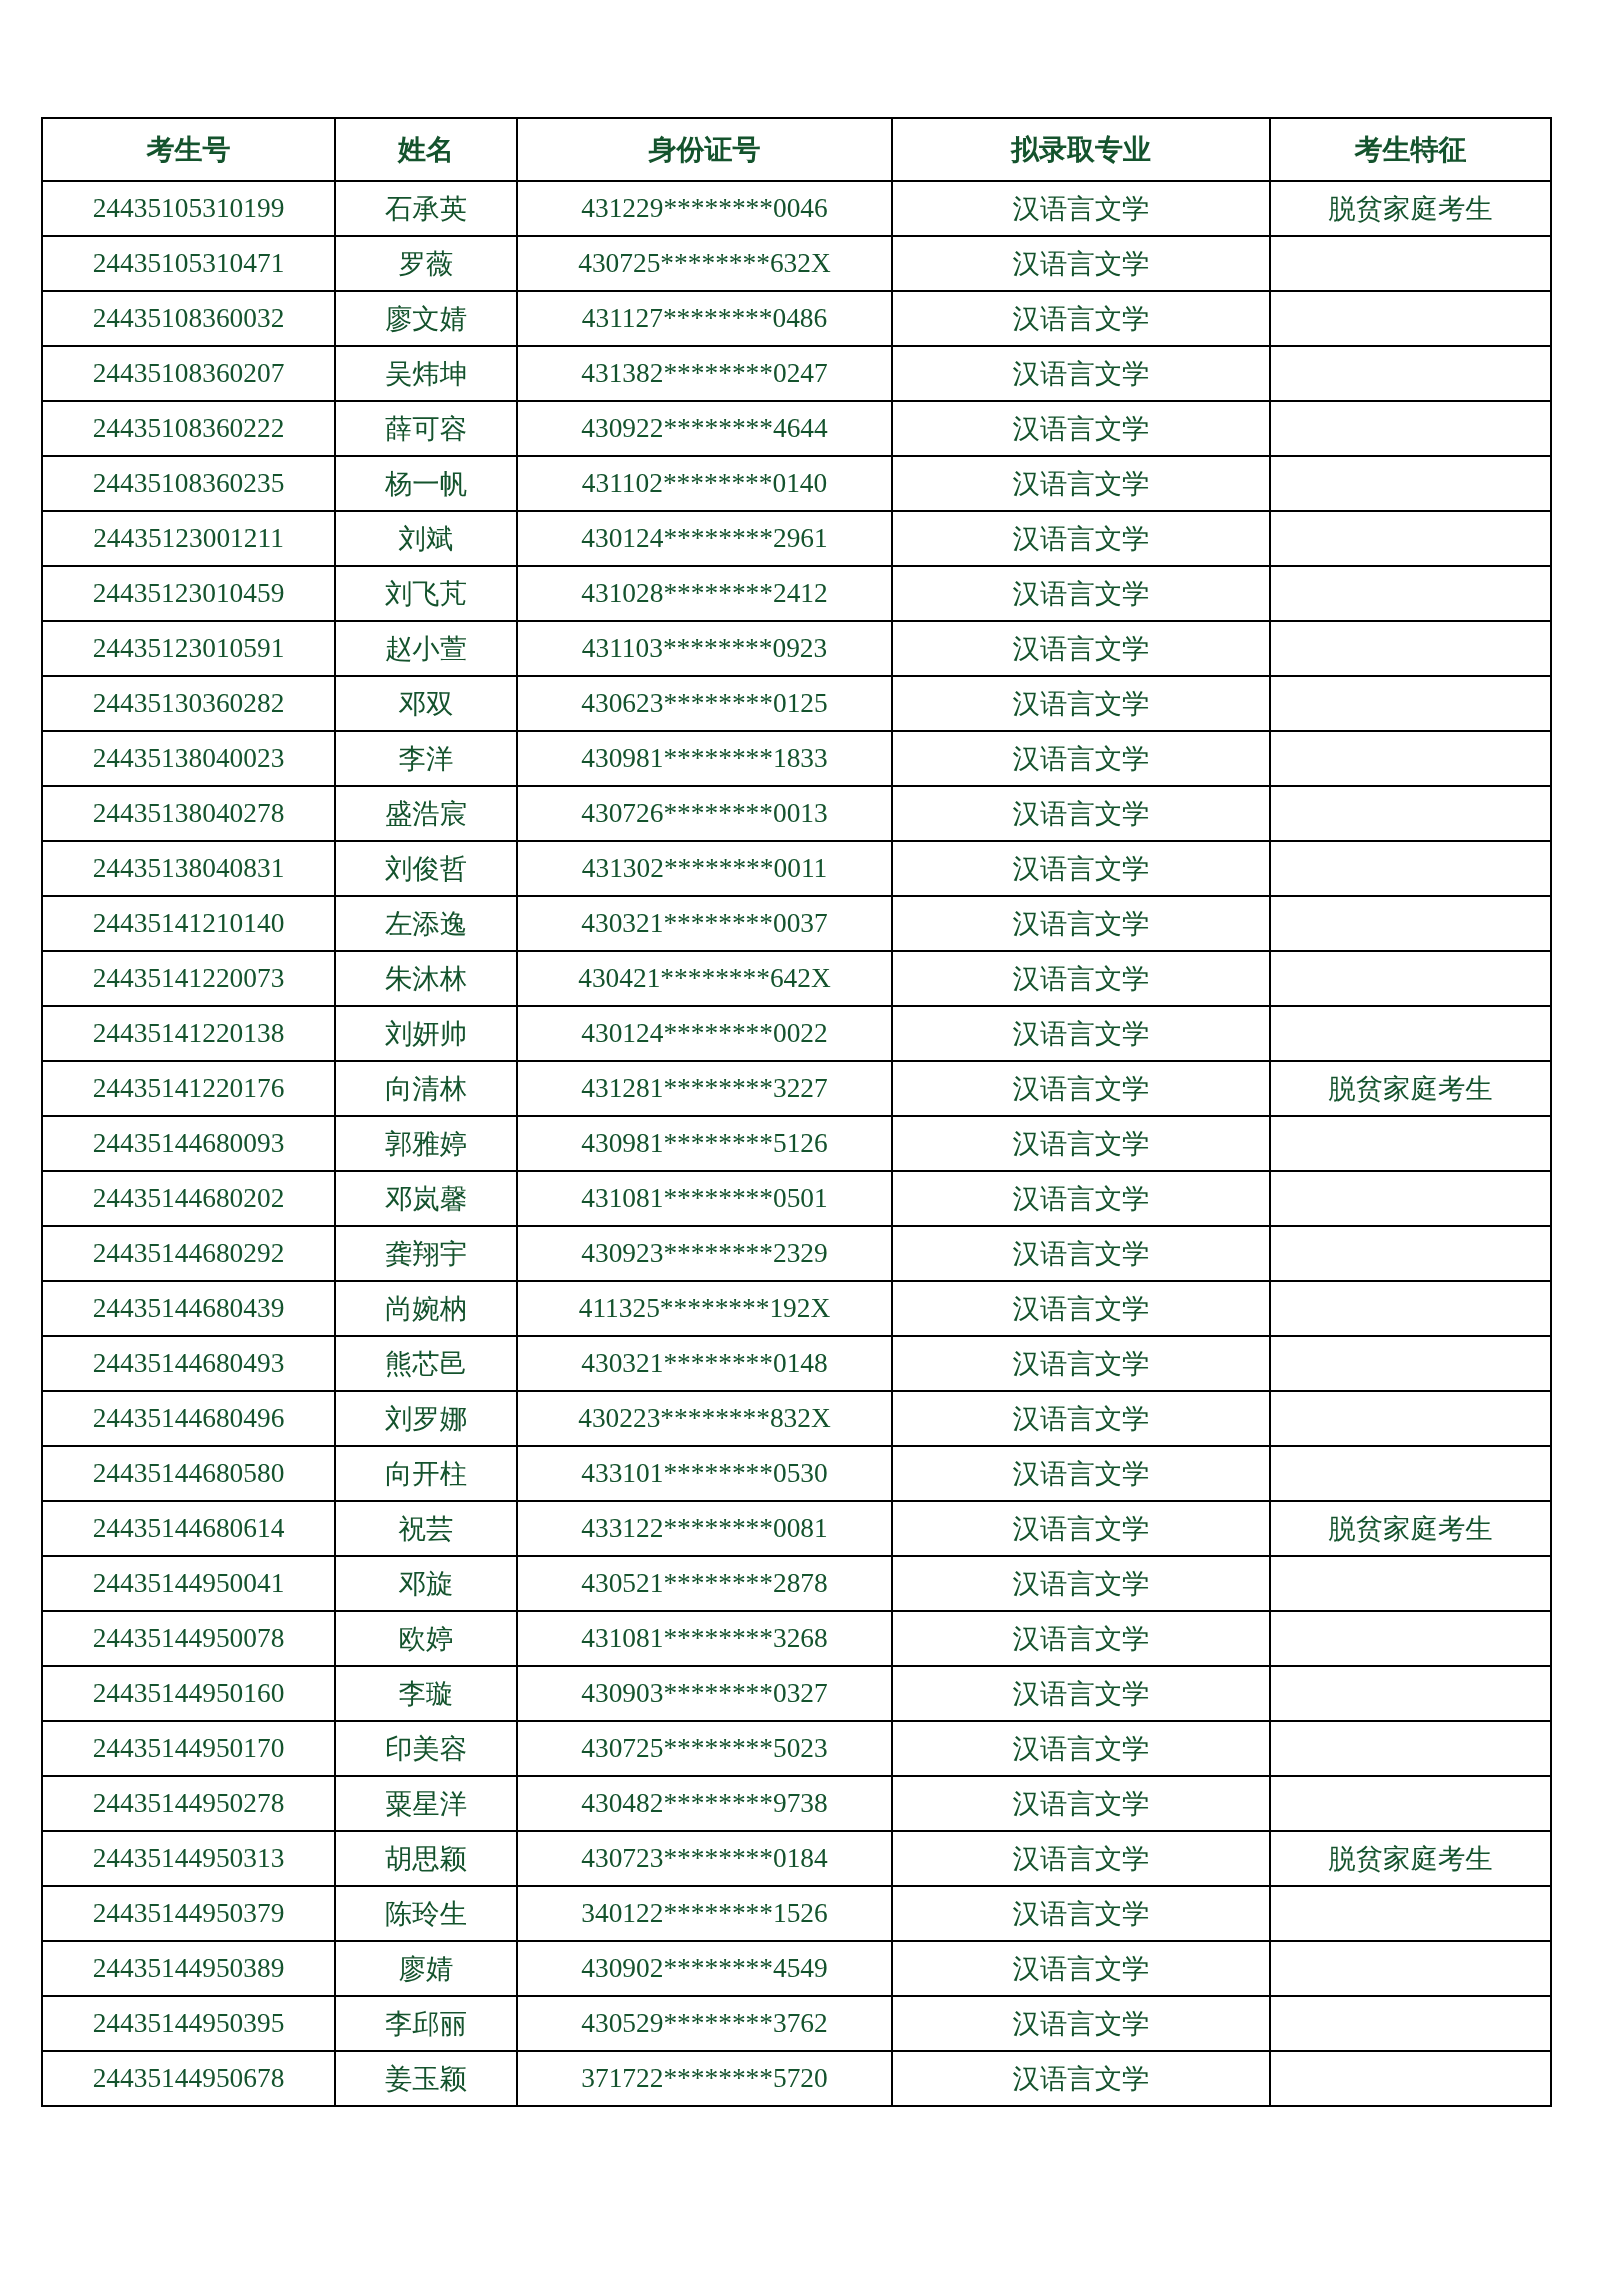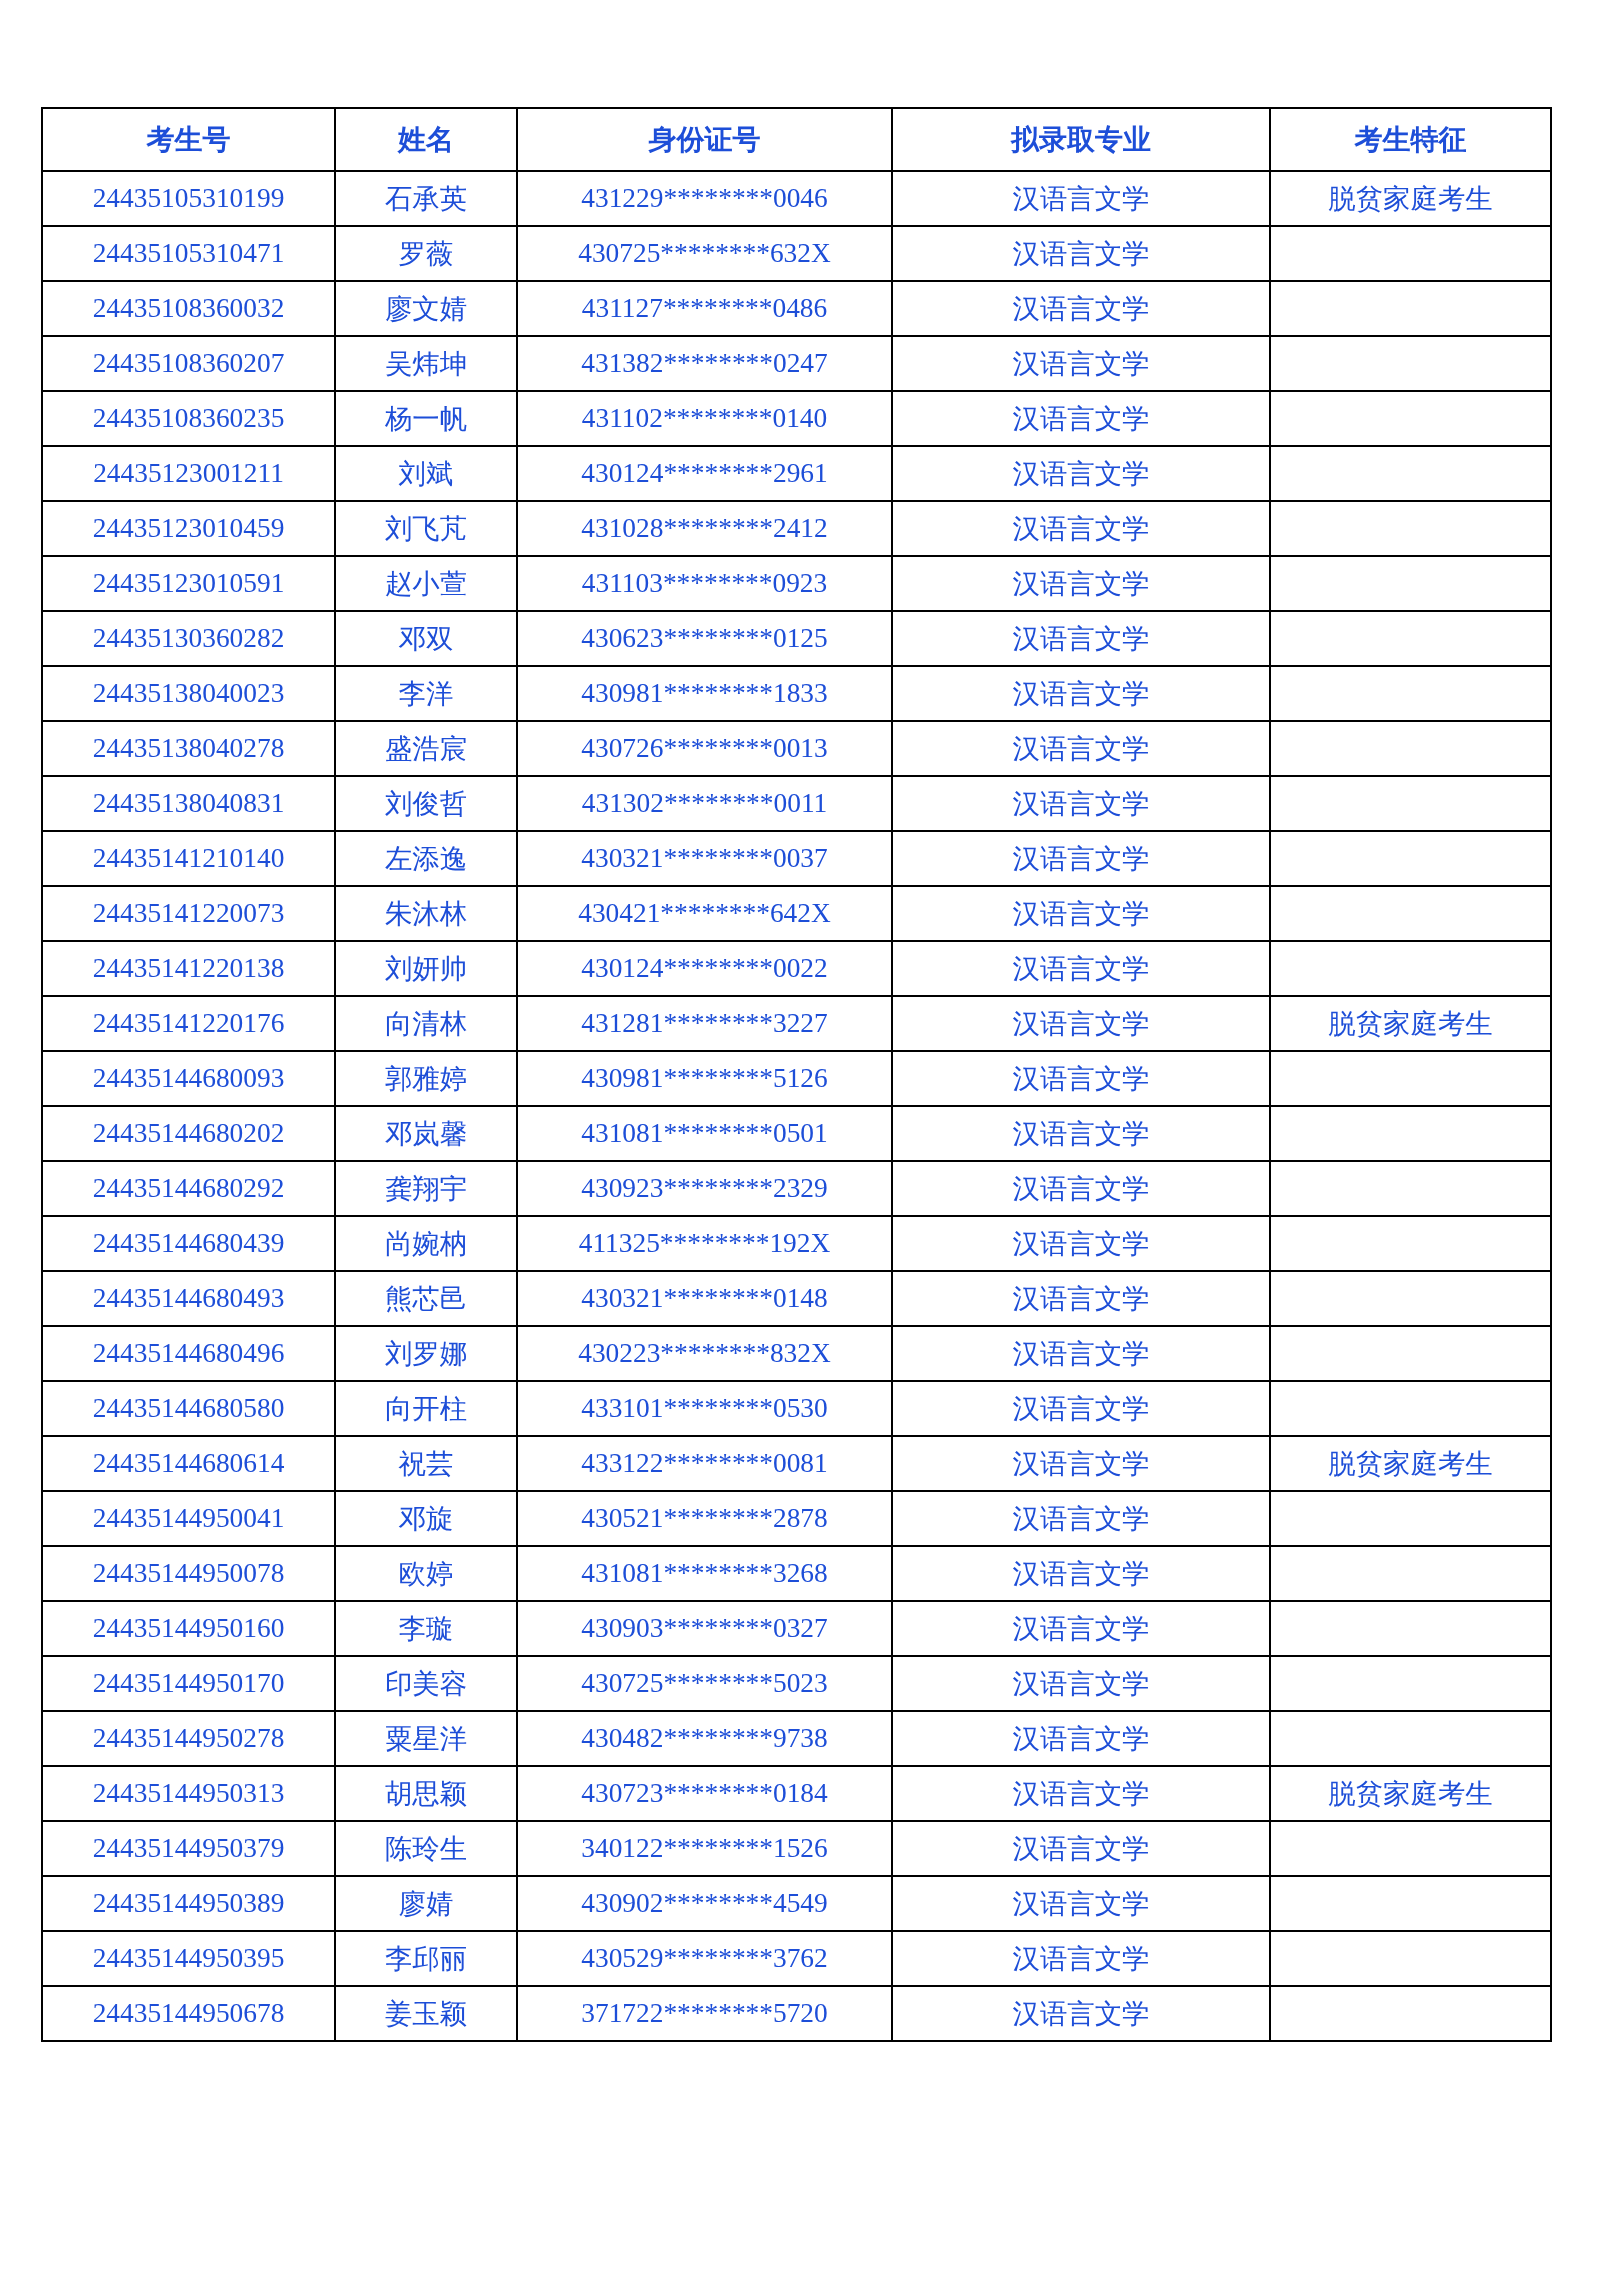--- a/index.html
+++ b/index.html
@@ -10,26 +10,26 @@
   .page {
     position: relative;
     width: 1620px;
     height: 2292px;
     background: #ffffff;
     overflow: hidden;
   }
   table.roster {
     position: absolute;
     left: 41px;
-    top: 107px;
+    top: 117px;
     width: 1510px;
     border-collapse: collapse;
     table-layout: fixed;
     font-family: "Liberation Serif", "DejaVu Serif", serif;
-    color: #1d4ed8;
+    color: #14532d;
   }
   table.roster th,
   table.roster td {
     border: 2.9px solid #000000;
     text-align: center;
     vertical-align: middle;
     padding: 0;
     overflow: hidden;
     white-space: nowrap;
   }
@@ -93,20 +93,27 @@
           <td></td>
         </tr>
         <tr>
           <td>24435108360207</td>
           <td>吴炜坤</td>
           <td>431382********0247</td>
           <td>汉语言文学</td>
           <td></td>
         </tr>
         <tr>
+          <td>24435108360222</td>
+          <td>薛可容</td>
+          <td>430922********4644</td>
+          <td>汉语言文学</td>
+          <td></td>
+        </tr>
+        <tr>
           <td>24435108360235</td>
           <td>杨一帆</td>
           <td>431102********0140</td>
           <td>汉语言文学</td>
           <td></td>
         </tr>
         <tr>
           <td>24435123001211</td>
           <td>刘斌</td>
           <td>430124********2961</td>

